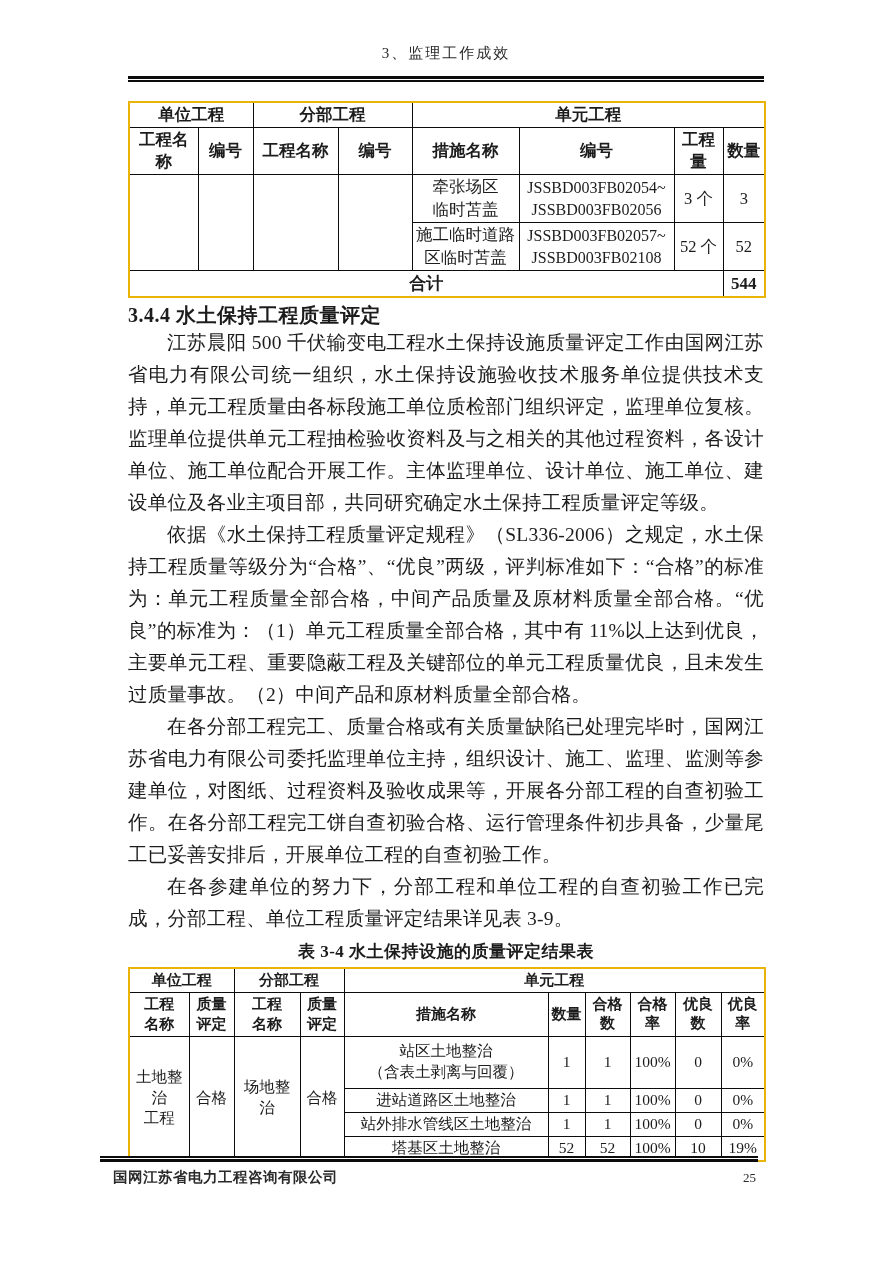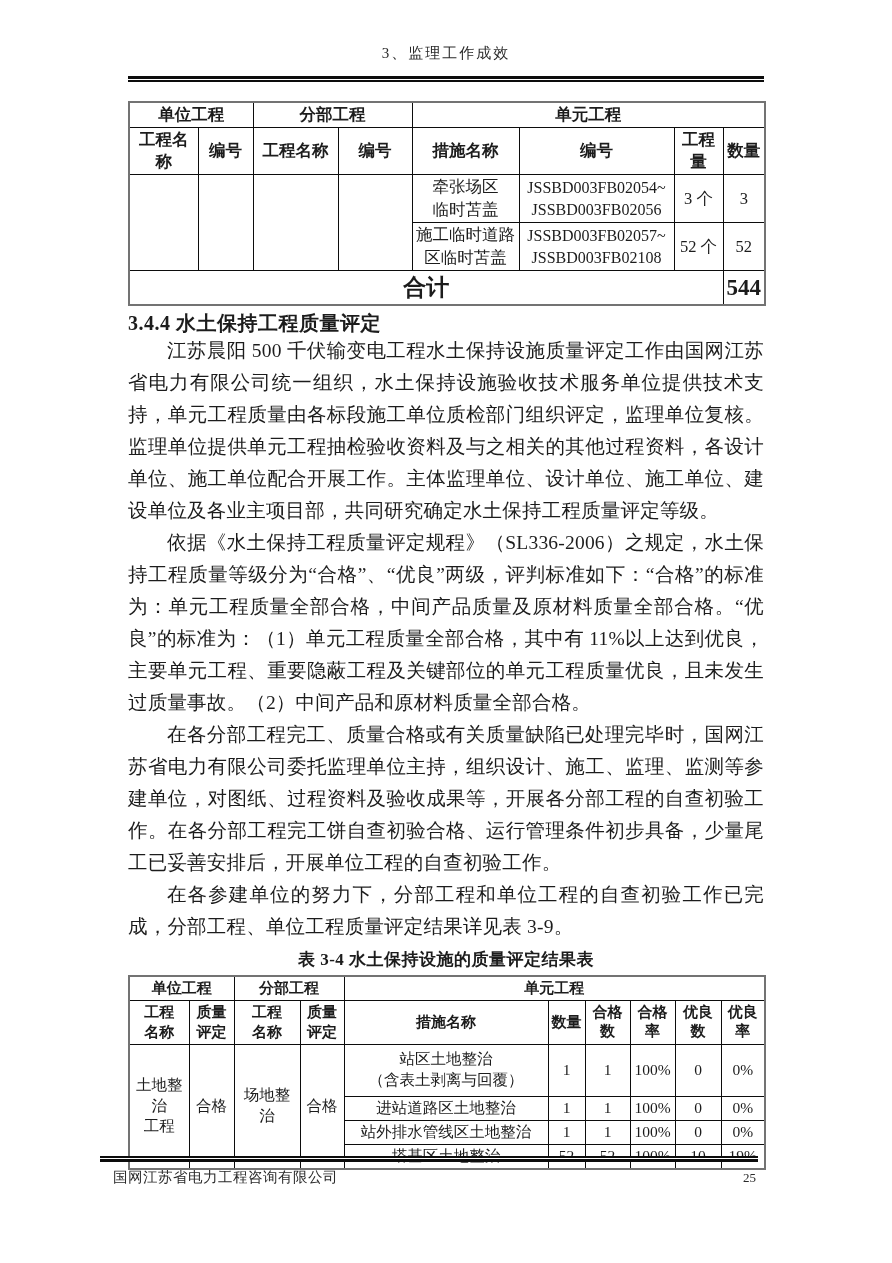--- a/index.html
+++ b/index.html
@@ -26,37 +26,37 @@
   .header-rule { margin-top: 13px; }
   .rule-bar-thick { height: 3px; background: #0c0c0c; }
   .rule-gap { height: 1px; background: #ffffff; }
   .rule-bar-thin { height: 2px; background: #0c0c0c; }
 
   
   table {
     border-collapse: collapse;
     table-layout: fixed;
     width: 636px;
-    border: 2px solid #737373;
+    border: 2px solid #eab308;
   }
   th, td {
     border: 1px solid #0c0c0c;
     text-align: center;
     vertical-align: middle;
     padding: 1px 2px;
     overflow: hidden;
   }
   th { font-weight: bold; }
 
   .table1 { margin-top: 19px; font-size: 16.5px; }
   .table1 th { font-size: 16.5px; }
   .t1-group th { height: 25px; }
   .t1-cols  th { height: 27px; }
   .t1-data  td { height: 48px; }
-  .t1-total td { height: 14px; font-weight: bold; font-size: 23px; }
+  .t1-total td { height: 14px; font-weight: bold; font-size: 17px; }
   .code-cell { font-size: 16px; letter-spacing: 0; }
   .cell-line { line-height: 1.35; }
 
   
   .section-heading {
     margin-top: 5px;
     font-size: 20px;
     font-weight: bold;
     line-height: 24px;
     letter-spacing: 0.5px;
@@ -97,21 +97,21 @@
   .footer-rule-thin { height: 2px; background: #0c0c0c; }
   .footer-rule-thick { height: 3px; background: #0c0c0c; }
   .footer-row {
     margin-top: 6px;
     display: flex;
     justify-content: space-between;
     align-items: baseline;
     font-size: 14.5px;
     color: #2a2a2a;
   }
-  .footer-company { padding-left: 13px; letter-spacing: 0.5px; }
+  .footer-company { padding-left: 13px; letter-spacing: 0.5px; font-weight: bold; }
   .footer-page-number { padding-right: 2px; font-size: 13px; }
 </style>
 </head>
 <body>
 
 <div class="page">
   <div class="content">
 
     <div class="page-header-title">3、监理工作成效</div>
     <div class="header-rule">

